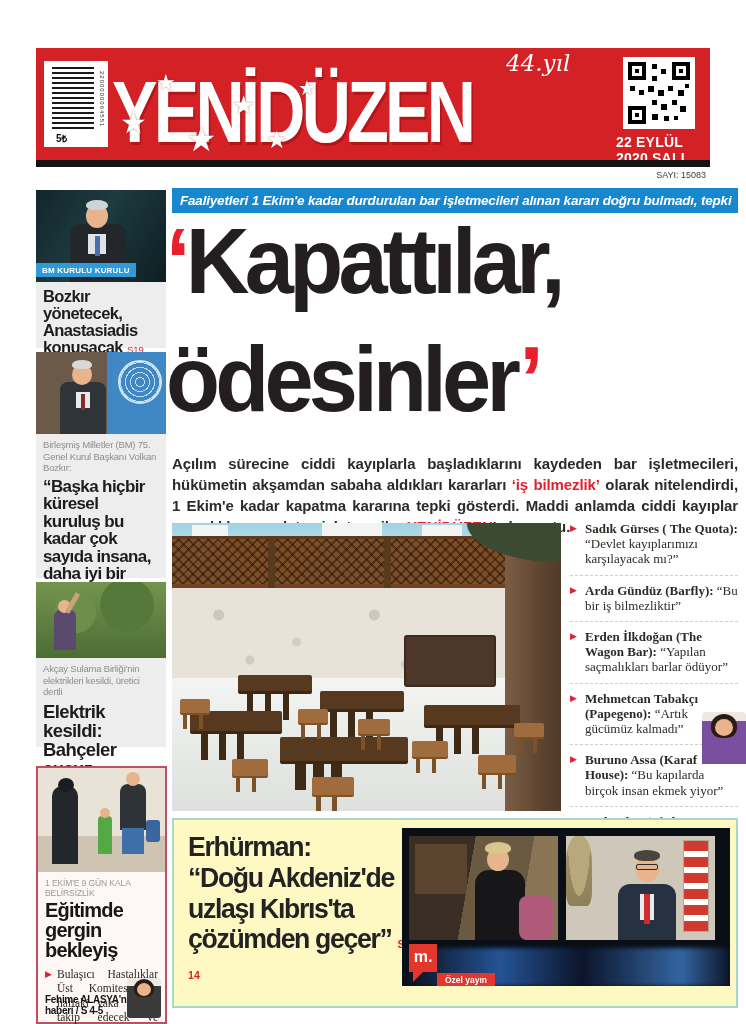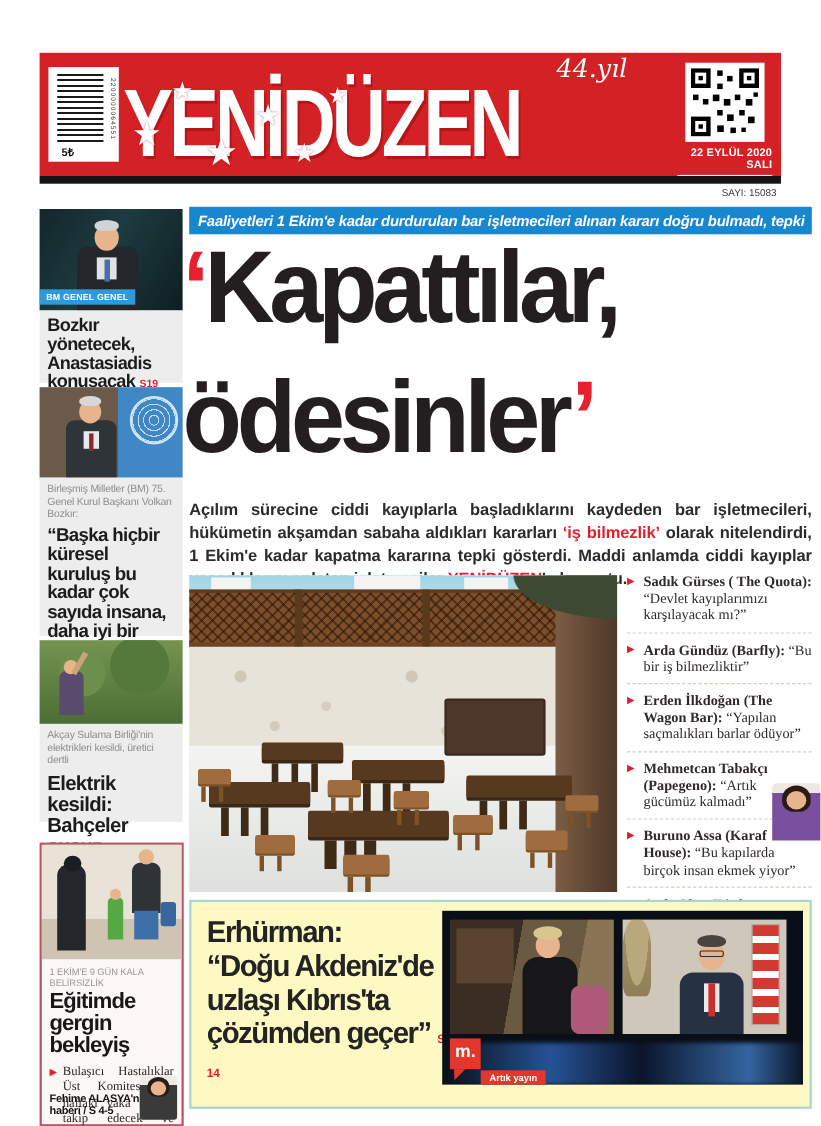--- a/index.html
+++ b/index.html
@@ -12,21 +12,21 @@
   .barcode-box { left:8px; top:13px; width:64px; height:86px; background:#fff; padding:6px 14px 16px 8px; }
   .barcode { width:100%; height:100%; background:repeating-linear-gradient(to bottom,#1a1a1a 0 2px,transparent 2px 5px); }
   .barcode-num { right:3px; top:10px; font-size:6px; color:#333; writing-mode:vertical-rl; letter-spacing:1px; }
   .price { left:12px; bottom:2px; font-size:10px; font-weight:bold; color:#111; }
   .logo { left:76px; top:8px; font-size:74px; font-weight:900; color:#fff; letter-spacing:-4px; line-height:96px; transform:scale(.92,1.18); transform-origin:left top; text-shadow:2px 2px 0 rgba(120,0,0,.35); }
   .star { color:#fff; text-shadow:0 0 2px rgba(150,0,0,.6); line-height:1; }
   .years { left:470px; top:2px; font-family:"DejaVu Serif", serif; font-style:italic; font-size:23px; color:#fff; }
   .slogan { left:190px; top:90px; width:340px; text-align:center; font-family:"DejaVu Serif", serif; font-style:italic; font-size:17px; color:#fff; }
   .qr-block { right:8px; top:9px; width:86px; }
   .qr-box { margin:0 auto; width:72px; height:72px; background:#fff; padding:5px; }
-  .date-line { margin-top:5px; text-align:right; color:#fff; font-size:10px; font-weight:bold; border-bottom:1.5px solid #fff; padding-bottom:3px; letter-spacing:.2px; }
+  .date-line { margin-top:5px; text-align:left; color:#fff; font-size:14px; font-weight:bold; border-bottom:1.5px solid #fff; padding-bottom:3px; letter-spacing:.2px; }
   .website { margin-top:21px; text-align:center; color:#fff; font-size:10.5px; }
   .black-bar { left:36px; top:160px; width:674px; height:7px; background:#141414; }
   .issue { right:40px; top:170px; font-size:9px; color:#3a3a3a; }
 
   
   .kicker { left:172px; top:188px; width:566px; height:25px; background:#1787d0; color:#fff; font-size:13.5px; font-weight:bold; font-style:italic; line-height:25px; padding-left:8px; letter-spacing:-.2px; }
   .headline { left:166px; top:202px; width:580px; color:#231f20; font-weight:900; font-size:93px; letter-spacing:-5px; line-height:118px; transform:scaleX(.95); transform-origin:left top; white-space:nowrap; }
   .hl-quote { color:#e8202e; }
   .intro { left:172px; top:454px; width:566px; font-size:15px; line-height:1.39; font-weight:600; color:#2b2b2b; text-align:justify; letter-spacing:-.1px; }
   .intro .red { color:#e31e2d; font-weight:800; }
@@ -57,21 +57,21 @@
   .q-byline .q-arrow { top:2px; }
   .reporter1 { right:0; top:712px; width:44px; height:52px; border-radius:4px 4px 0 0; background:linear-gradient(#efe7e2 18%, #7b4fa0 18%); overflow:hidden; }
   .face { position:absolute; border-radius:50%; background:#e8b48e; }
   .hair { position:absolute; border-radius:50% 50% 40% 40%; background:#2a1c14; }
 
   
   .side { left:36px; width:130px; background:#ededed; }
   .side-photo { position:relative; width:100%; overflow:hidden; }
   .side-pad { padding:6px 7px 8px 7px; }
   .side-hl { font-size:16.5px; font-weight:800; letter-spacing:-.6px; line-height:1.03; color:#1c1c1c; }
-  .pageref { color:#e31e2d; font-size:9.5px; font-weight:700; letter-spacing:0; }
+  .pageref { color:#e31e2d; font-size:9.5px; font-weight:400; letter-spacing:0; }
   .side-cap { font-size:9.5px; line-height:1.22; color:#8d8d8d; padding:5px 7px 2px 7px; letter-spacing:-.2px; }
   .blue-label { position:absolute; left:0; bottom:5px; background:#2e9ad9; color:#fff; font-size:8px; font-weight:bold; padding:2.5px 6px; letter-spacing:.2px; }
   .p1 { height:92px; background:linear-gradient(120deg,#13262b 0%, #1d3b40 45%, #0e1e22 100%); }
   .p1 .suit { left:34px; top:34px; width:56px; height:58px; background:#23272c; border-radius:10px 10px 0 0; }
   .p1 .shirt { left:52px; top:44px; width:18px; height:20px; background:#dfe3e6; }
   .p1 .tie { left:59px; top:46px; width:5px; height:20px; background:#4a6ea8; }
   .p2 { height:82px; background:linear-gradient(90deg,#6b5a4a 0 55%, #3f88c5 55%); }
   .p2 .un { right:4px; top:8px; width:44px; height:44px; border-radius:50%; border:2px solid #cfe6f5; background:repeating-radial-gradient(circle at center, transparent 0 4px, rgba(223,240,250,.8) 4px 5px); }
   .p3 { height:76px; background:radial-gradient(circle at 30% 40%, #6d8f4c 0 20%, transparent 21%), radial-gradient(circle at 70% 30%, #55793b 0 25%, transparent 26%), linear-gradient(#74944f,#4c6e35); }
   .p4 { height:104px; background:linear-gradient(#e9e2d6 65%, #cfc4b2 65%); }
@@ -208,21 +208,21 @@
     <div class="face" style="left:13px;top:7px;width:18px;height:17px;"></div>
   </div>
 
   <div class="abs side" style="top:190px; height:158px;">
     <div class="side-photo p1">
       <div class="abs suit"></div>
       <div class="abs shirt"></div>
       <div class="abs tie"></div>
       <div class="face" style="left:50px;top:14px;width:22px;height:24px;"></div>
       <div class="hair" style="left:50px;top:10px;width:22px;height:10px;background:#cfd4d8;"></div>
-      <div class="blue-label">BM GENEL GENEL</div>
+      <div class="blue-label">BM KURULU KURULU</div>
     </div>
     <div class="side-pad">
       <div class="side-hl"><span>Bozkır yönetecek, Anastasiadis konuşacak </span><span class="pageref">S19</span></div>
     </div>
   </div>
 
   <div class="abs side" style="top:352px; height:226px;">
     <div class="side-photo p2" style="height:82px;">
       <div class="abs un"></div>
       <div class="abs" style="left:24px;top:30px;width:46px;height:52px;background:#2f3438;border-radius:8px 8px 0 0;"></div>
@@ -290,17 +290,17 @@
         <div class="v-plant"></div>
         <div class="abs v-flag"></div>
         <div class="abs" style="left:52px;top:48px;width:58px;height:56px;background:#263242;border-radius:12px 12px 0 0;"></div>
         <div class="abs" style="left:74px;top:58px;width:14px;height:26px;background:#e8eaec;"></div>
         <div class="abs" style="left:78px;top:58px;width:6px;height:30px;background:#cf2d2d;"></div>
         <div class="face" style="left:69px;top:20px;width:24px;height:26px;"></div>
         <div class="hair" style="left:68px;top:14px;width:26px;height:11px;background:#4a4440;"></div>
         <div class="abs" style="left:70px;top:28px;width:22px;height:6px;border:1.5px solid #2a2a2a;border-radius:2px;background:transparent;"></div>
       </div>
       <div class="abs m-logo">m.</div>
-      <div class="abs v-badge">Artık yayın</div>
+      <div class="abs v-badge">Özel yayın</div>
     </div>
   </div>
 
 </div>
 
 </body></html>

